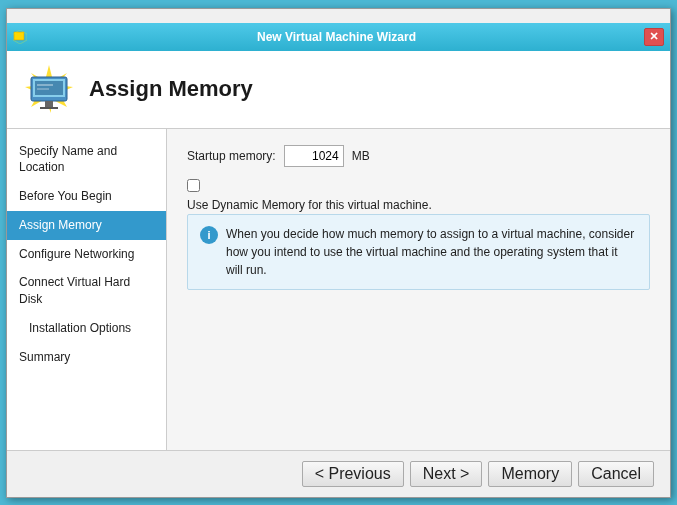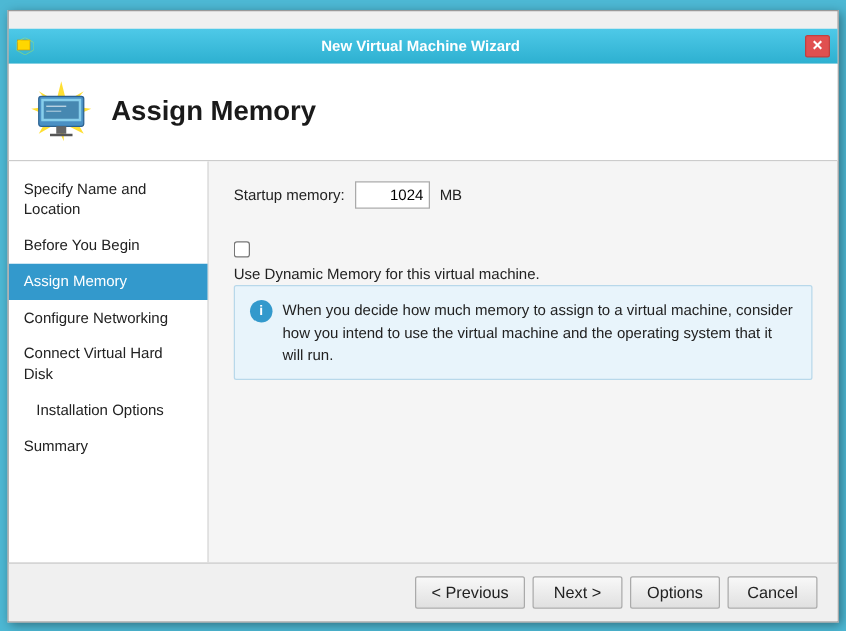--- a/index.html
+++ b/index.html
@@ -116,21 +116,21 @@
     .description {
       font-size: 12px;
       color: #222;
       line-height: 1.5;
       margin-bottom: 16px;
     }
     .field-row {
       display: flex;
       align-items: center;
       gap: 8px;
-      margin-bottom: 26px;
+      margin-bottom: 12px;
     }
     .field-label {
       font-size: 12px;
       color: #222;
       white-space: nowrap;
     }
     .field-input {
       width: 60px;
       height: 22px;
       border: 1px solid #aaa;
@@ -195,21 +195,21 @@
       justify-content: flex-end;
       gap: 6px;
       flex-shrink: 0;
     }
     .btn {
       min-width: 72px;
       height: 26px;
       border: 1px solid #aaa;
       background: linear-gradient(to bottom, #f8f8f8, #e0e0e0);
       cursor: pointer;
-      font-size: 13px;
+      font-size: 16px;
       color: #222;
       padding: 0 12px;
       border-radius: 2px;
     }
     .btn:disabled {
       color: #aaa;
     }
   </style>
 </head>
 <body>
@@ -276,16 +276,16 @@
       <div class="info-box">
         <div class="info-icon">i</div>
         <span class="info-text">When you decide how much memory to assign to a virtual machine, consider how you intend to use the virtual machine and the operating system that it will run.</span>
       </div>
     </div>
   </div>
 
   <div class="footer">
     <button class="btn">&lt; Previous</button>
     <button class="btn">Next &gt;</button>
-    <button class="btn">Options</button>
+    <button class="btn">Memory</button>
     <button class="btn">Cancel</button>
   </div>
 </div>
 
 </body></html>

